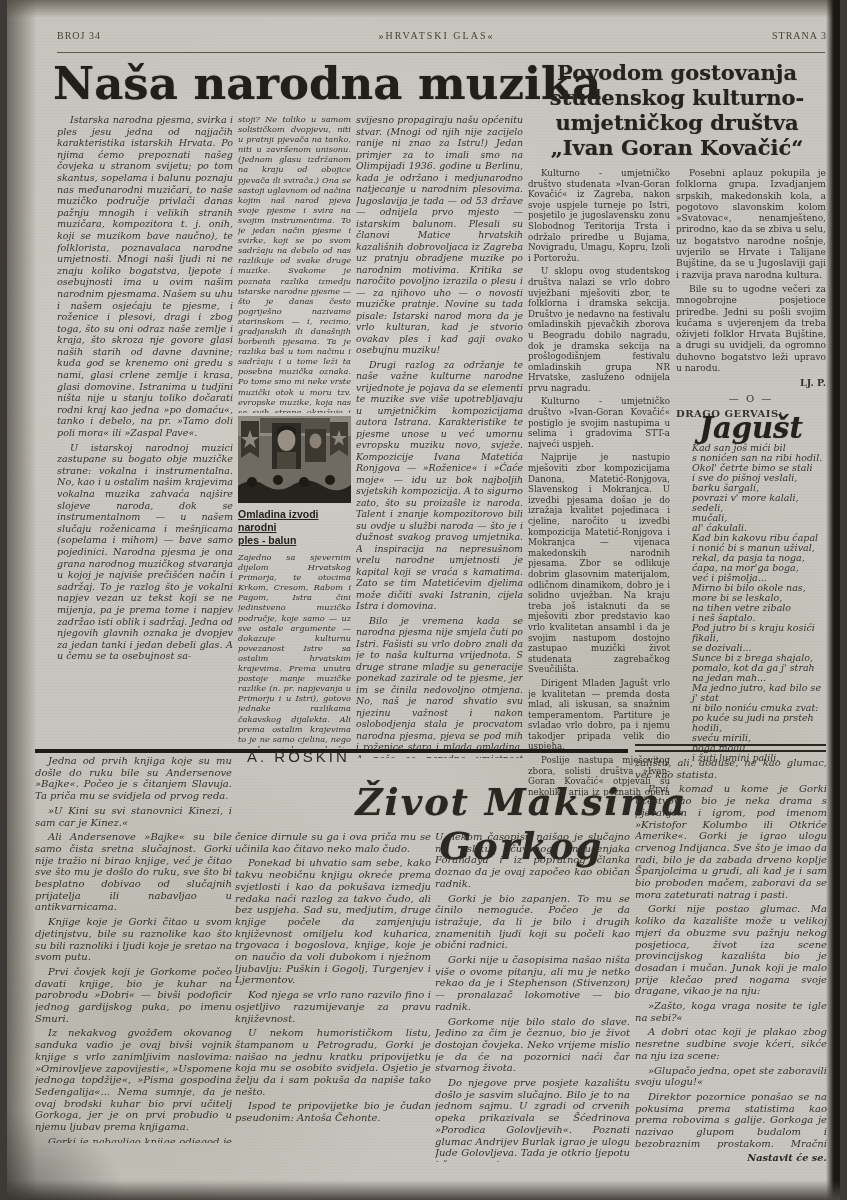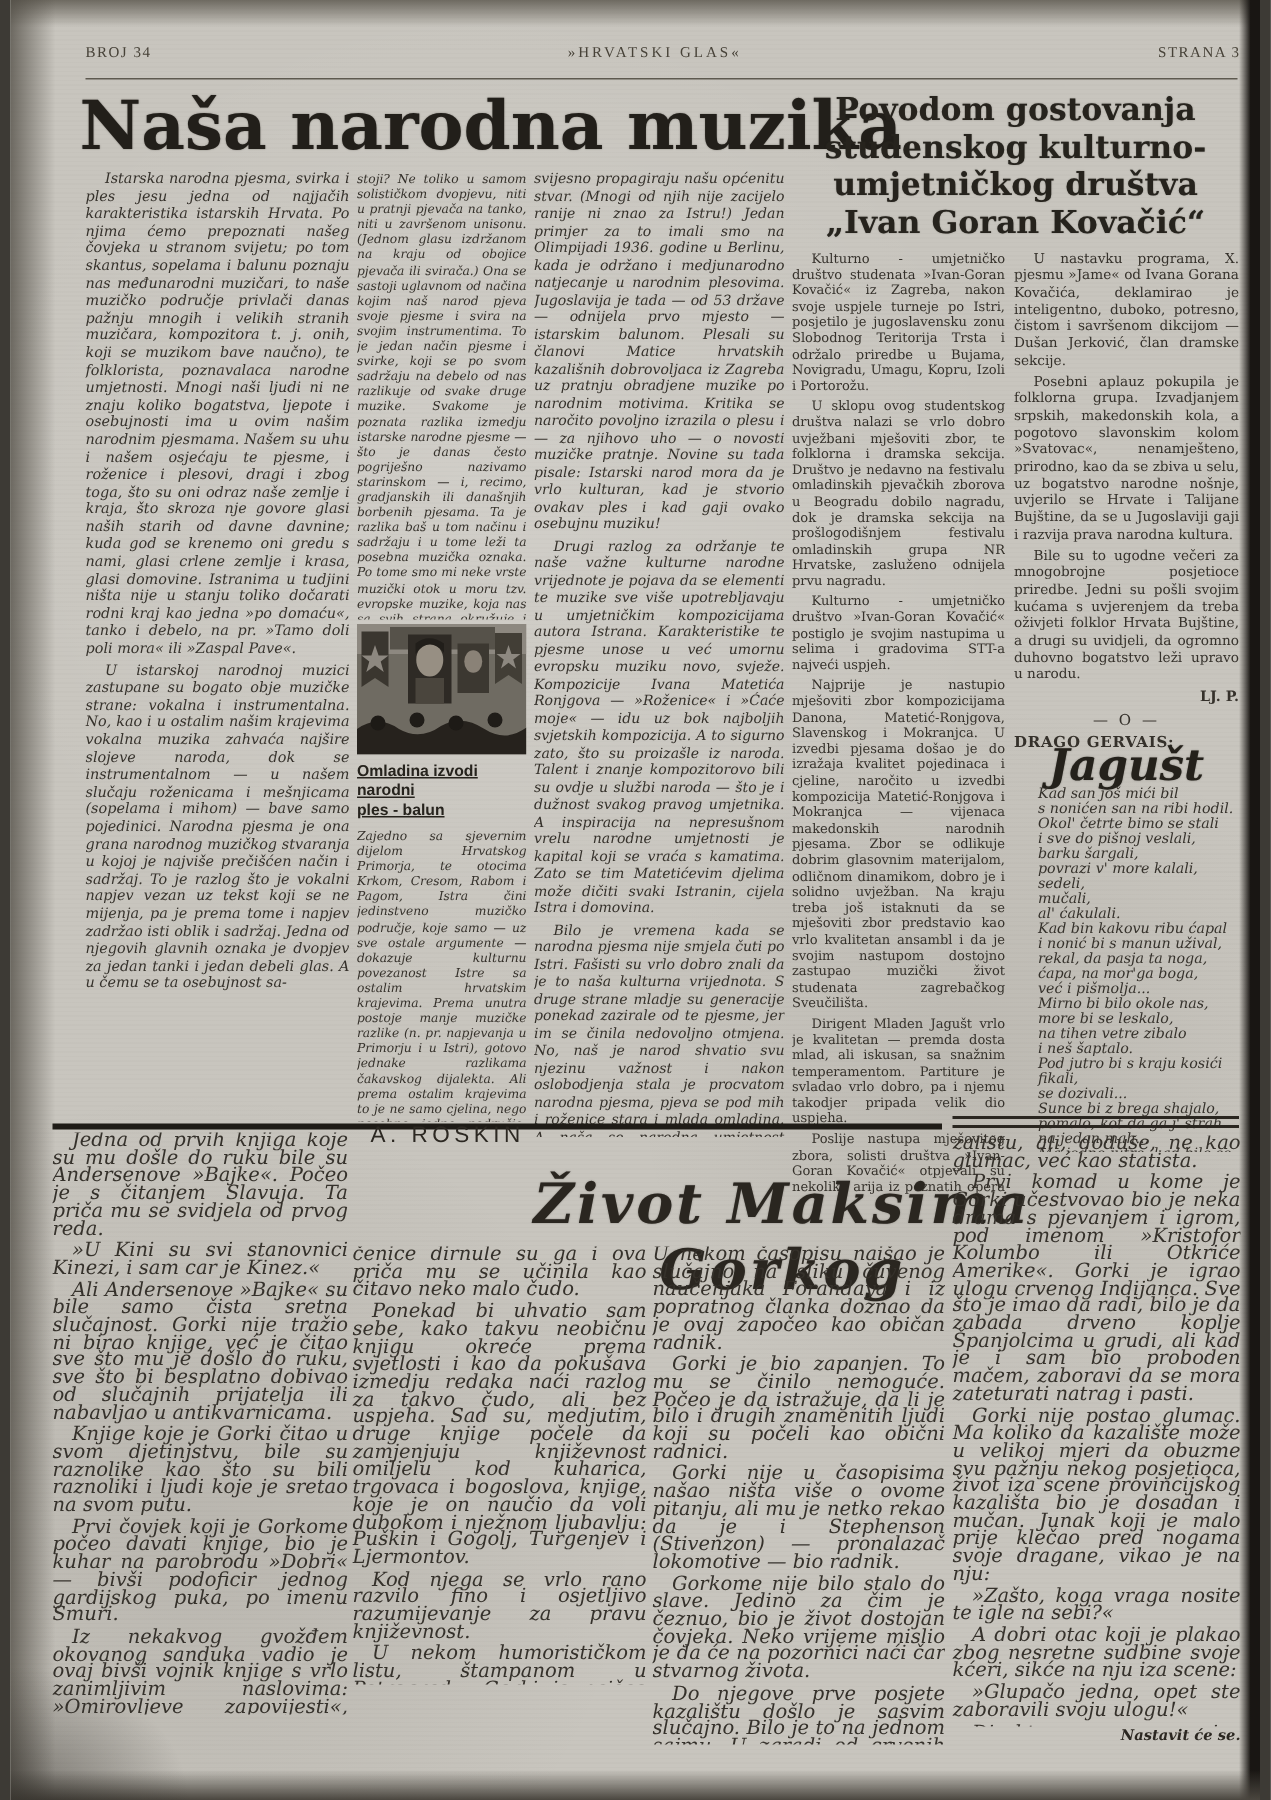--- a/index.html
+++ b/index.html
@@ -56,21 +56,21 @@
 
   .rule-heavy{position:absolute;left:28px;top:749px;width:593px;height:4px;background:#1f1c17;}
   .rule-double{position:absolute;left:628px;top:744px;width:191px;height:4px;
     border-top:2px solid #2a2620;border-bottom:2px solid #2a2620;}
 
   .kicker{position:absolute;left:240px;top:748px;font-family:"Liberation Sans",sans-serif;
     font-size:15px;letter-spacing:3px;color:#2c2822;}
   .gorky-title{position:absolute;left:262px;top:780px;width:505px;text-align:center;
     font-style:italic;font-weight:bold;font-size:37px;letter-spacing:2px;color:#2a2620;
     text-shadow:0 0 1px rgba(42,38,32,.5);}
-  .c-bot{font-size:13px;line-height:11.7px;font-style:italic;}
+  .c-bot{font-size:10px;line-height:11.7px;font-style:italic;}
   .c-bot1{left:28px;top:755px;width:197px;height:388px;}
   .c-bot2{left:228px;top:831px;width:196px;height:292px;}
   .c-bot3{left:428px;top:831px;width:195px;height:332px;}
   .c-bot4{left:628px;top:757px;width:192px;height:394px;}
   .continuation{position:absolute;left:628px;top:1152px;width:192px;text-align:right;
     font-style:italic;font-weight:bold;font-size:9.8px;color:#2b2721;}
 </style>
 </head>
 <body>
 
@@ -137,21 +137,20 @@
   <div class="col c-rightA">
     <p>Kulturno - umjetničko društvo studenata »Ivan-Goran Kovačić« iz Zagreba, nakon svoje uspjele turneje po Istri, posjetilo je jugoslavensku zonu Slobodnog Teritorija Trsta i održalo priredbe u Bujama, Novigradu, Umagu, Kopru, Izoli i Portorožu.</p>
     <p>U sklopu ovog studentskog društva nalazi se vrlo dobro uvježbani mješoviti zbor, te folklorna i dramska sekcija. Društvo je nedavno na festivalu omladinskih pjevačkih zborova u Beogradu dobilo nagradu, dok je dramska sekcija na prošlogodišnjem festivalu omladinskih grupa NR Hrvatske, zasluženo odnijela prvu nagradu.</p>
     <p>Kulturno - umjetničko društvo »Ivan-Goran Kovačić« postiglo je svojim nastupima u selima i gradovima STT-a najveći uspjeh.</p>
     <p>Najprije je nastupio mješoviti zbor kompozicijama Danona, Matetić-Ronjgova, Slavenskog i Mokranjca. U izvedbi pjesama došao je do izražaja kvalitet pojedinaca i cjeline, naročito u izvedbi kompozicija Matetić-Ronjgova i Mokranjca — vijenaca makedonskih narodnih pjesama. Zbor se odlikuje dobrim glasovnim materijalom, odličnom dinamikom, dobro je i solidno uvježban. Na kraju treba još istaknuti da se mješoviti zbor predstavio kao vrlo kvalitetan ansambl i da je svojim nastupom dostojno zastupao muzički život studenata zagrebačkog Sveučilišta.</p>
     <p>Dirigent Mladen Jagušt vrlo je kvalitetan — premda dosta mlad, ali iskusan, sa snažnim temperamentom. Partiture je svladao vrlo dobro, pa i njemu takodjer pripada velik dio uspjeha.</p>
     <p>Poslije nastupa mješovitog zbora, solisti društva »Ivan-Goran Kovačić« otpjevali su nekoliko arija iz poznatih opera Donizettija i Verdija i u svojim solo nastupima pokazali pjevačku nadarenost i visoki kvalitet izvadjača. Zato ih je publika nagradila spontanim i dugotrajnim pljeskom.</p>
   </div>
 
   <div class="col c-rightB">
-    <p>U nastavku programa, X. pjesmu »Jame« od Ivana Gorana Kovačića, deklamirao je inteligentno, duboko, potresno, čistom i savršenom dikcijom — Dušan Jerković, član dramske sekcije.</p>
     <p>Posebni aplauz pokupila je folklorna grupa. Izvadjanjem srpskih, makedonskih kola, a pogotovo slavonskim kolom »Svatovac«, nenamješteno, prirodno, kao da se zbiva u selu, uz bogatstvo narodne nošnje, uvjerilo se Hrvate i Talijane Bujštine, da se u Jugoslaviji gaji i razvija prava narodna kultura.</p>
     <p>Bile su to ugodne večeri za mnogobrojne posjetioce priredbe. Jedni su pošli svojim kućama s uvjerenjem da treba oživjeti folklor Hrvata Bujštine, a drugi su uvidjeli, da ogromno duhovno bogatstvo leži upravo u narodu.</p>
     <div class="byline">LJ. P.</div>
     <div class="sep-o">— O —</div>
     <div class="poem-kicker">DRAGO GERVAIS:</div>
     <div class="poem-title">Jagušt</div>
     <div class="poem">Kad san još mići bil
 s nonićen san na ribi hodil.
 Okol' četrte bimo se stali
 i sve do pišnoj veslali,

